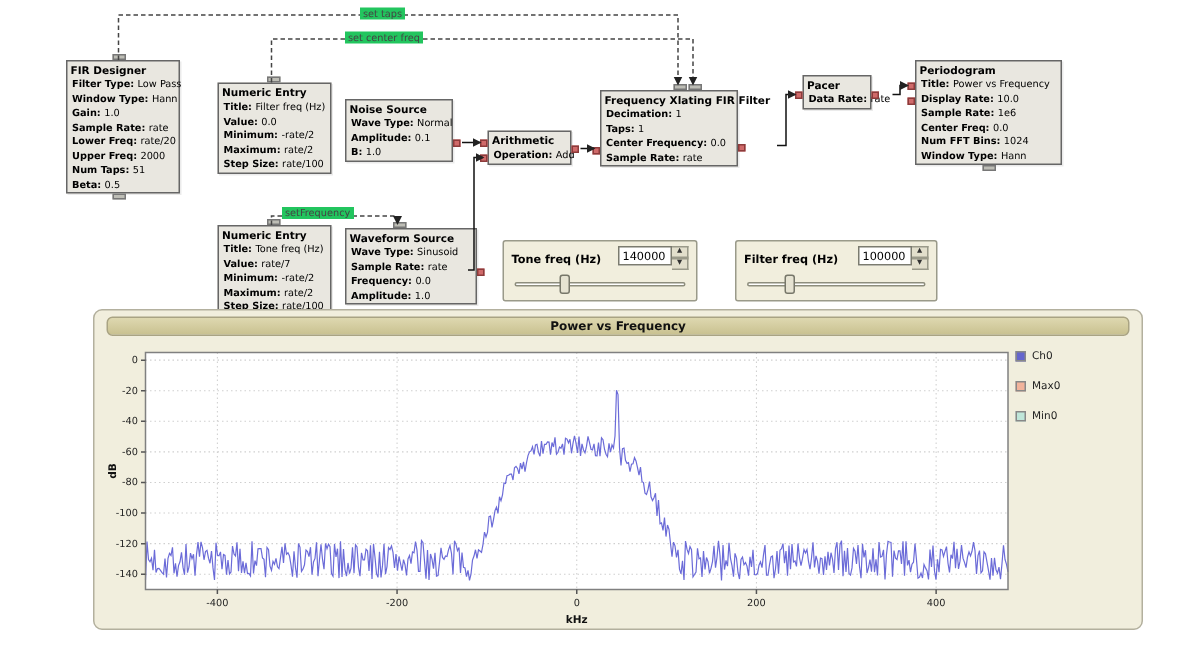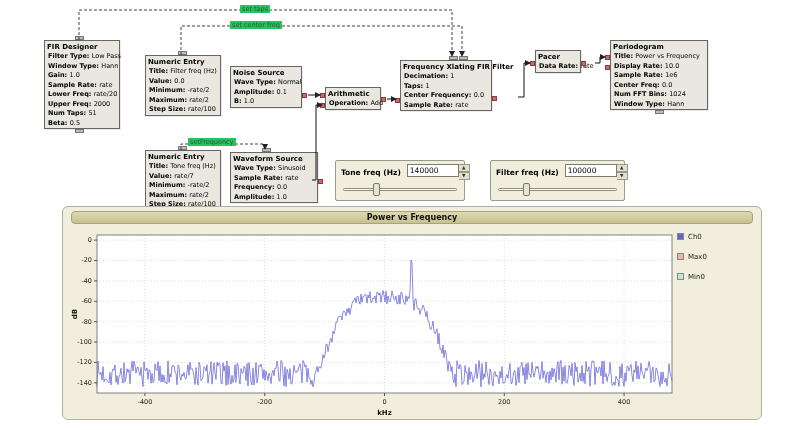--- a/index.html
+++ b/index.html
@@ -16,34 +16,34 @@
   .port.msg  { width:9px; height:4px; background:#bdbdb5; border:1px solid #777; }
 
   #wires { position:absolute; left:0; top:0; pointer-events:none; }
   .wire-label { position:absolute; font-size:6.5px; color:#444; background:#22c55e; padding:0 2px; white-space:nowrap; }
 
   
   .ctrl { position:absolute; background:#f1eedd; border:1px solid #9a9a8a; border-radius:2px; padding:3px 5px 4px; }
   .ctrl-row { display:flex; align-items:center; gap:6px; }
   .ctrl-label { font-size:7.5px; font-weight:bold; white-space:nowrap; }
   .spin { display:flex; align-items:stretch; margin-left:auto; }
-  .spin-input { width:52px; height:13px; font-size:7.5px; font-family:"DejaVu Sans",sans-serif; border:1px solid #7b7b6f; padding:0 2px; background:#fff; }
+  .spin-input { width:36px; height:13px; font-size:7.5px; font-family:"DejaVu Sans",sans-serif; border:1px solid #7b7b6f; padding:0 2px; background:#fff; }
   .spin-btns { display:flex; flex-direction:column; width:11px; }
   .spin-btn { flex:1; font-size:4.5px; line-height:6px; text-align:center; background:#e2dfcc; border:1px solid #9a9a8a; border-left:none; color:#333; cursor:default; }
   .slider { position:relative; height:13px; margin-top:3px; }
   .slider-track { position:absolute; left:2px; right:2px; top:5px; height:3px; background:#fff; border:1px solid #8d8d7d; border-radius:2px; }
   .slider-thumb { position:absolute; top:0; width:7px; height:13px; background:#e6e3d2; border:1px solid #77776a; border-radius:2px; }
 
   
   #plot-window { position:absolute; left:62px; top:206px; width:700px; height:214px; background:#f1eedd; border:1px solid #b3b09e; border-radius:6px; }
   #plot-titlebar { position:absolute; left:8px; right:8px; top:4px; height:13px; border:1px solid #a9a383; border-radius:4px;
                    background:linear-gradient(#ded8b0,#c9c190); font-size:8px; font-weight:bold; text-align:center; line-height:12px; color:#111; }
   #plot-svg { position:absolute; left:4px; top:20px; }
   #plot-legend { position:absolute; left:614px; top:26px; }
-  .legend-item { display:flex; align-items:flex-start; gap:4px; margin-bottom:12px; }
+  .legend-item { display:flex; align-items:center; gap:4px; margin-bottom:12px; }
   .legend-swatch { width:7px; height:7px; border:1px solid #888; }
   .legend-label { font-size:7px; color:#222; }
 </style>
 </head>
 <body>
 
 <div id="app">
 
   <div id="blocks">
       <div class="block" style="left: 44px; top: 40px; width: 76px;">

